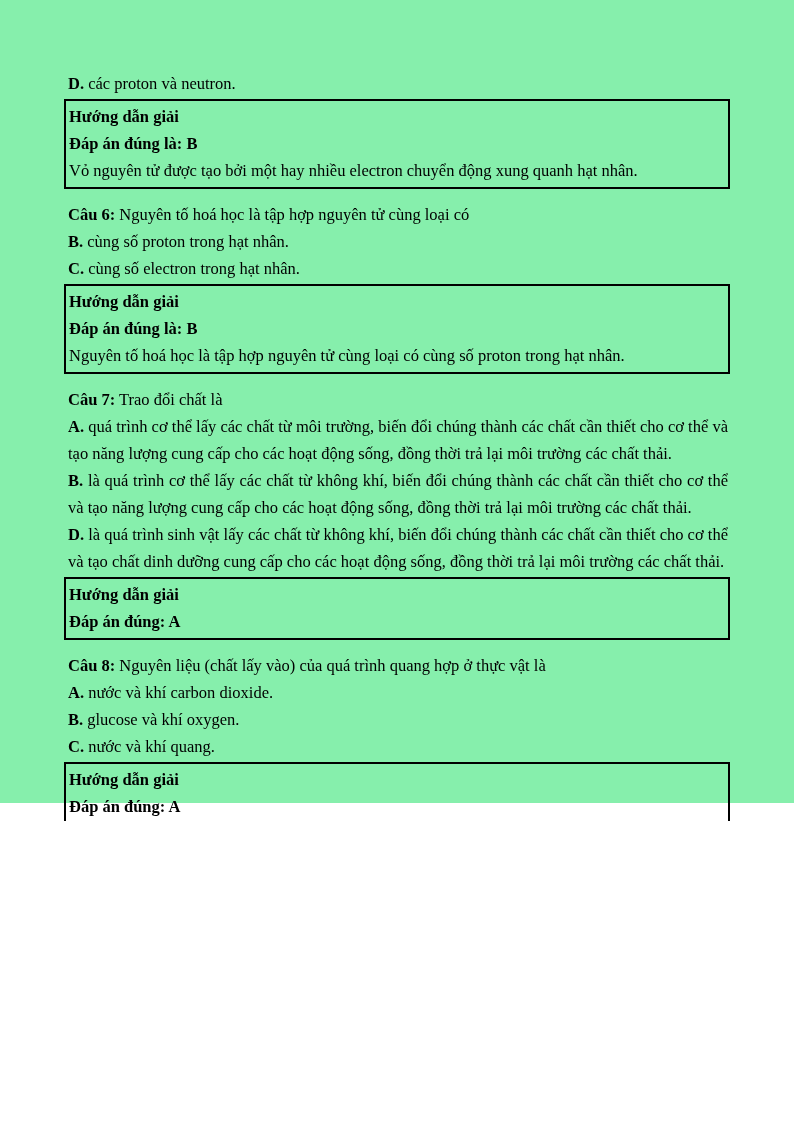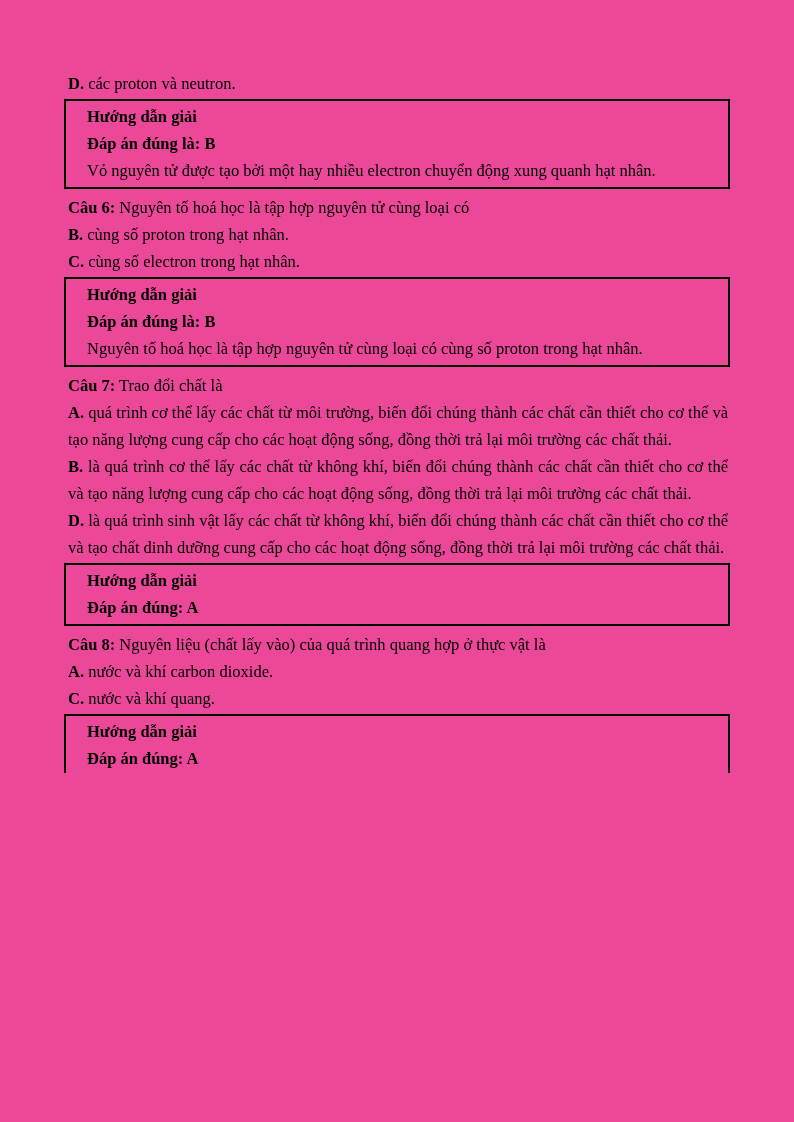--- a/index.html
+++ b/index.html
@@ -12,38 +12,38 @@
     height: 1122px;
     overflow: hidden;
     font-family: "Liberation Serif", "DejaVu Serif", serif;
     font-size: 16.5px;
     line-height: 27px;
     color: #000000;
   }
   .page {
     box-sizing: border-box;
     width: 794px;
-    height: 1122px;
+    height: 803px;
     padding: 70px 66px 20px 68px;
-    background: #ec4899;
+    background: #86efac;
   }
   .para {
     margin: 0;
     text-align: justify;
   }
   .lbl {
     font-weight: bold;
   }
   .bold {
     font-weight: bold;
   }
   .solution-box {
     border: 2px solid #000000;
-    margin: 2px -2px 5px -4px;
-    padding: 2px 9px 3px 21px;
+    margin: 2px -2px 12px -4px;
+    padding: 2px 9px 3px 3px;
   }
   .solution-box .para {
     margin: 0;
   }
   .solution-box.cut {
     border-bottom: none;
     padding-bottom: 1px;
   }
 </style>
 </head>
@@ -74,20 +74,21 @@
   <p class="para"><b class="lbl">B.</b> <span>là quá trình cơ thể lấy các chất từ không khí, biến đổi chúng thành các chất cần thiết cho cơ thể và tạo năng lượng cung cấp cho các hoạt động sống, đồng thời trả lại môi trường các chất thải.</span></p>
   <p class="para"><b class="lbl">D.</b> <span>là quá trình sinh vật lấy các chất từ không khí, biến đổi chúng thành các chất cần thiết cho cơ thể và tạo chất dinh dưỡng cung cấp cho các hoạt động sống, đồng thời trả lại môi trường các chất thải.</span></p>
 
   <div class="solution-box">
     <p class="para bold">Hướng dẫn giải</p>
     <p class="para bold">Đáp án đúng: A</p>
   </div>
 
   <p class="para"><b class="lbl">Câu 8:</b> <span>Nguyên liệu (chất lấy vào) của quá trình quang hợp ở thực vật là</span></p>
   <p class="para"><b class="lbl">A.</b> <span>nước và khí carbon dioxide.</span></p>
+  <p class="para"><b class="lbl">B.</b> <span>glucose và khí oxygen.</span></p>
   <p class="para"><b class="lbl">C.</b> <span>nước và khí quang.</span></p>
 
   <div class="solution-box cut">
     <p class="para bold">Hướng dẫn giải</p>
     <p class="para bold">Đáp án đúng: A</p>
   </div>
 
 </div>
 
 </body></html>

